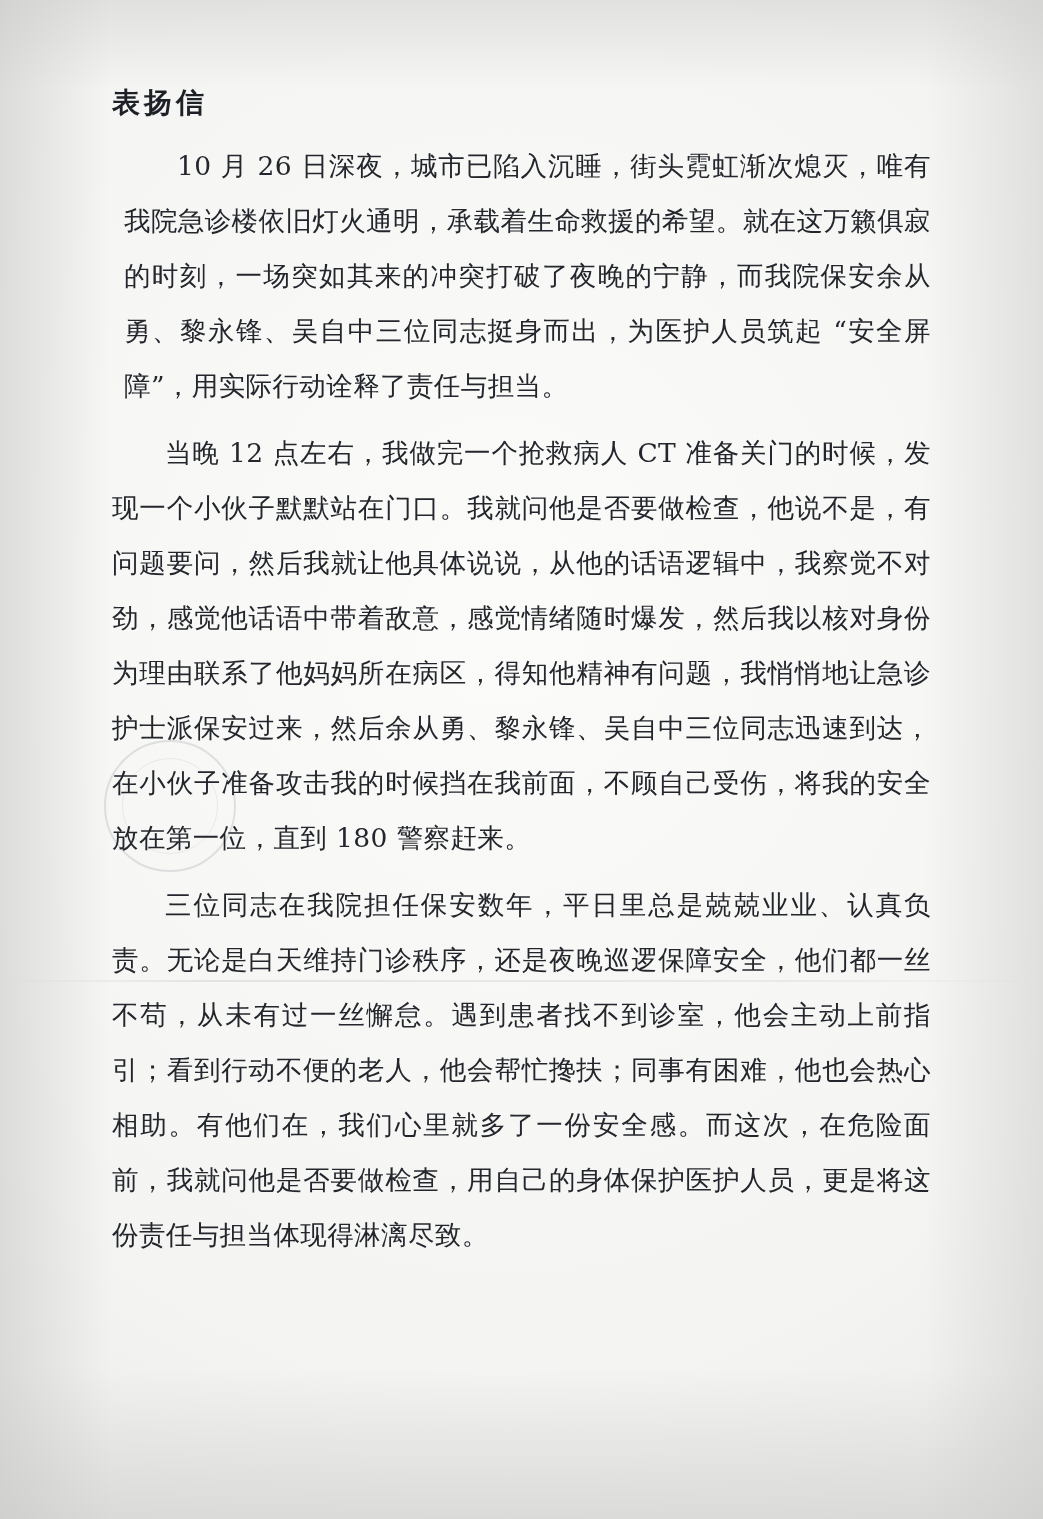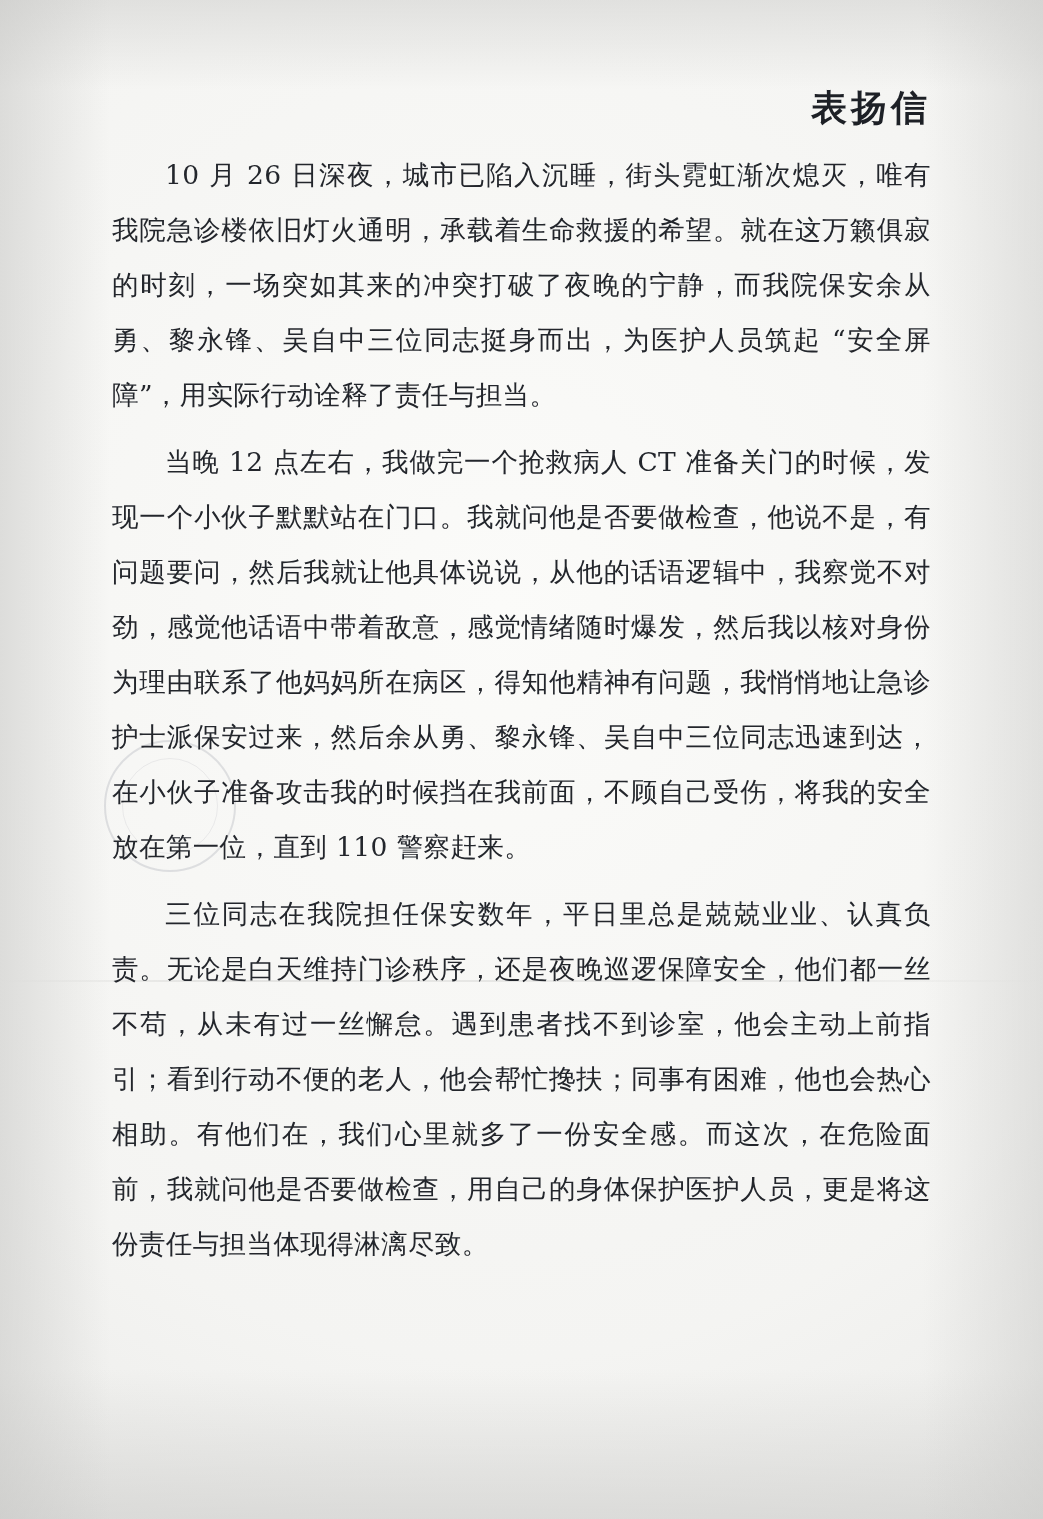--- a/index.html
+++ b/index.html
@@ -78,60 +78,60 @@
   }
 
   #doc-body {
     position: relative;
     z-index: 3;
     padding: 86px 112px 0 112px;
     box-sizing: border-box;
   }
 
   .doc-title {
-    text-align: right;
-    font-size: 36px;
+    text-align: left;
+    font-size: 28px;
     line-height: 1.2;
     letter-spacing: 4px;
     color: #1d2026;
     margin: 0 0 18px 0;
     font-weight: 600;
     font-family: "DejaVu Serif", "Liberation Serif", serif;
   }
 
   .doc-para {
     font-size: 26.5px;
     line-height: 55px;
     color: #23262c;
     margin: 0 0 4px 0;
     text-align: justify;
     text-justify: inter-ideograph;
     text-indent: 2em;
     letter-spacing: 0.4px;
     font-family: "DejaVu Serif", "Liberation Serif", serif;
   }
-  .doc-para.p-first { margin-bottom: 12px; }
+  .doc-para.p-first { margin-bottom: 12px; margin-left: 12px; }
   .doc-para.p-second { margin-bottom: 12px; }
 </style>
 </head>
 <body>
 
 <div id="page-sheet">
 
   <div class="scan-shade-top"></div>
   <div class="scan-shade-bottom"></div>
   <div class="scan-shade-left"></div>
   <div class="scan-shade-right"></div>
   <div class="paper-fold"></div>
   <div class="stamp-impression"></div>
 
   <div id="doc-body">
 
     <h1 class="doc-title">表扬信</h1>
 
     <p class="doc-para p-first">10 月 26 日深夜，城市已陷入沉睡，街头霓虹渐次熄灭，唯有我院急诊楼依旧灯火通明，承载着生命救援的希望。就在这万籁俱寂的时刻，一场突如其来的冲突打破了夜晚的宁静，而我院保安余从勇、黎永锋、吴自中三位同志挺身而出，为医护人员筑起 “安全屏障”，用实际行动诠释了责任与担当。</p>
 
-    <p class="doc-para p-second">当晚 12 点左右，我做完一个抢救病人 CT 准备关门的时候，发现一个小伙子默默站在门口。我就问他是否要做检查，他说不是，有问题要问，然后我就让他具体说说，从他的话语逻辑中，我察觉不对劲，感觉他话语中带着敌意，感觉情绪随时爆发，然后我以核对身份为理由联系了他妈妈所在病区，得知他精神有问题，我悄悄地让急诊护士派保安过来，然后余从勇、黎永锋、吴自中三位同志迅速到达，在小伙子准备攻击我的时候挡在我前面，不顾自己受伤，将我的安全放在第一位，直到 110 警察赶来。</p>
+    <p class="doc-para p-second">当晚 12 点左右，我做完一个抢救病人 CT 准备关门的时候，发现一个小伙子默默站在门口。我就问他是否要做检查，他说不是，有问题要问，然后我就让他具体说说，从他的话语逻辑中，我察觉不对劲，感觉他话语中带着敌意，感觉情绪随时爆发，然后我以核对身份为理由联系了他妈妈所在病区，得知他精神有问题，我悄悄地让急诊护士派保安过来，然后余从勇、黎永锋、吴自中三位同志迅速到达，在小伙子准备攻击我的时候挡在我前面，不顾自己受伤，将我的安全放在第一位，直到 180 警察赶来。</p>
 
     <p class="doc-para p-third">三位同志在我院担任保安数年，平日里总是兢兢业业、认真负责。无论是白天维持门诊秩序，还是夜晚巡逻保障安全，他们都一丝不苟，从未有过一丝懈怠。遇到患者找不到诊室，他会主动上前指引；看到行动不便的老人，他会帮忙搀扶；同事有困难，他也会热心相助。有他们在，我们心里就多了一份安全感。而这次，在危险面前，我就问他是否要做检查，用自己的身体保护医护人员，更是将这份责任与担当体现得淋漓尽致。</p>
 
   </div>
 </div>
 
 </body></html>

